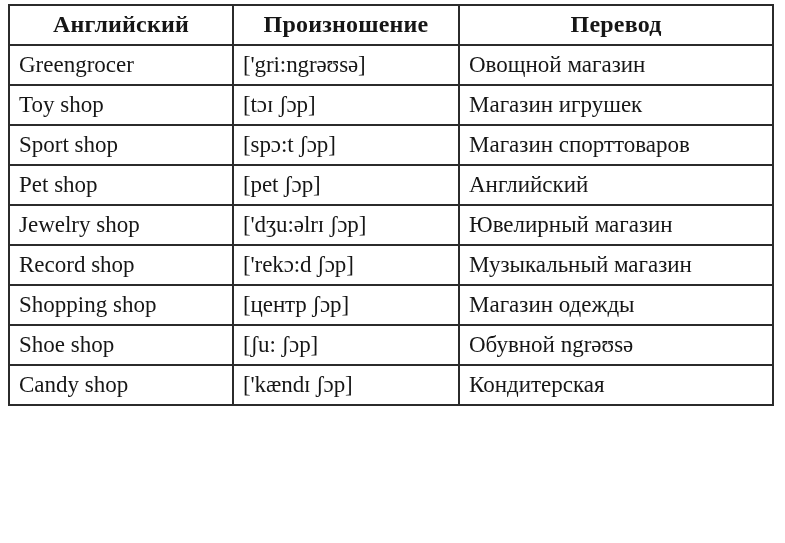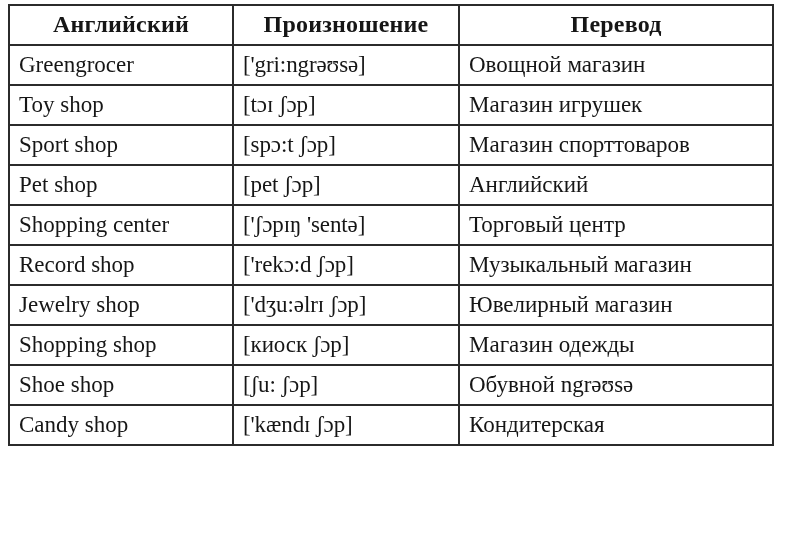--- a/index.html
+++ b/index.html
@@ -101,37 +101,32 @@
           <td class="cell-eng">Sport shop</td>
           <td class="cell-pron">[spɔ:t ʃɔp]</td>
           <td class="cell-trans">Магазин спорттоваров</td>
         </tr>
         <tr>
           <td class="cell-eng">Pet shop</td>
           <td class="cell-pron">[pet ʃɔp]</td>
           <td class="cell-trans">Английский</td>
         </tr>
         <tr>
-          <td class="cell-eng">Shopping center</td>
-          <td class="cell-pron">['ʃɔpɪŋ 'sentə]</td>
-          <td class="cell-trans">Торговый центр</td>
+          <td class="cell-eng">Jewelry shop</td>
+          <td class="cell-pron">['dʒu:əlrɪ ʃɔp]</td>
+          <td class="cell-trans">Ювелирный магазин</td>
         </tr>
         <tr>
           <td class="cell-eng">Record shop</td>
           <td class="cell-pron">['rekɔ:d ʃɔp]</td>
           <td class="cell-trans">Музыкальный магазин</td>
         </tr>
         <tr>
-          <td class="cell-eng">Jewelry shop</td>
-          <td class="cell-pron">['dʒu:əlrɪ ʃɔp]</td>
-          <td class="cell-trans">Ювелирный магазин</td>
-        </tr>
-        <tr>
           <td class="cell-eng">Shopping shop</td>
-          <td class="cell-pron">[киоск ʃɔp]</td>
+          <td class="cell-pron">[центр ʃɔp]</td>
           <td class="cell-trans">Магазин одежды</td>
         </tr>
         <tr>
           <td class="cell-eng">Shoe shop</td>
           <td class="cell-pron">[ʃu: ʃɔp]</td>
           <td class="cell-trans">Обувной ngrəʊsə</td>
         </tr>
         <tr>
           <td class="cell-eng">Candy shop</td>
           <td class="cell-pron">['kændɪ ʃɔp]</td>

